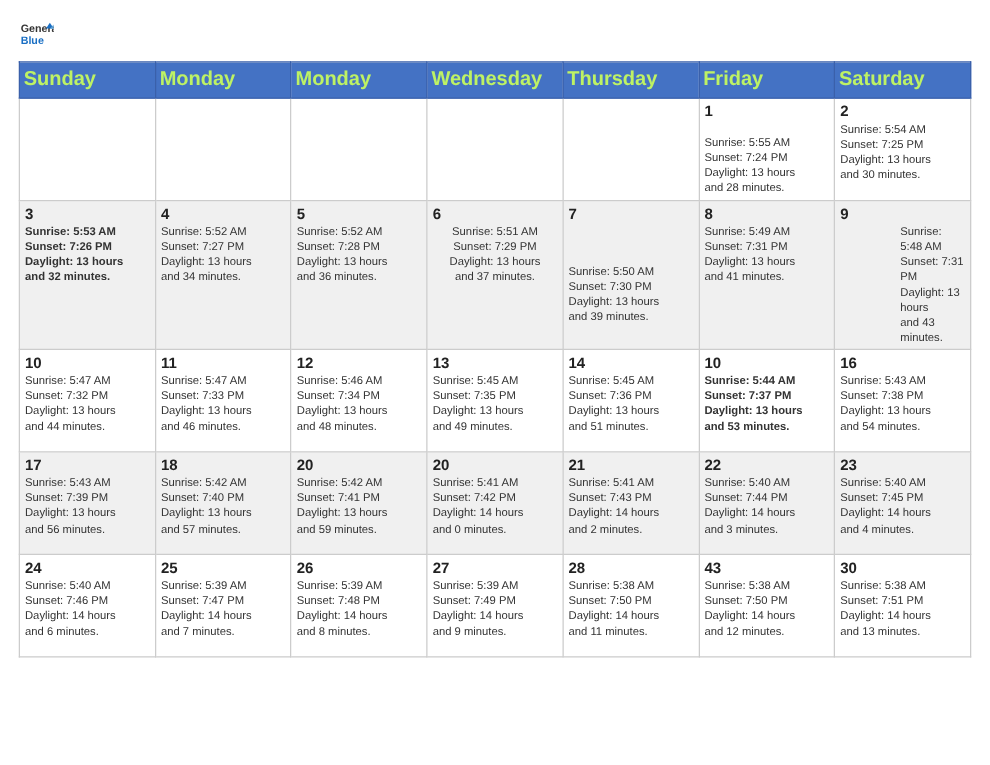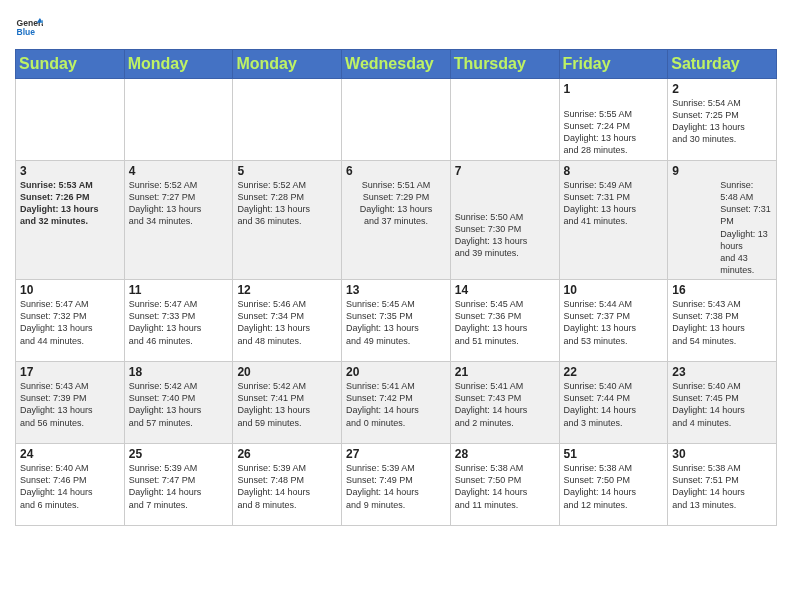--- a/index.html
+++ b/index.html
@@ -230,21 +230,21 @@
         </td>
         <td>
           <span class="day-number">14</span>
           <div class="day-info" style="white-space: pre-line;">Sunrise: 5:45 AM
 Sunset: 7:36 PM
 Daylight: 13 hours
 and 51 minutes.</div>
         </td>
         <td>
           <span class="day-number">10</span>
-          <div class="day-info" style="white-space: pre-line;">Sunrise: 5:44 AM
+          <div class="day-info" style="white-space: pre-line; font-weight: bold;">Sunrise: 5:44 AM
 Sunset: 7:37 PM
 Daylight: 13 hours
 and 53 minutes.</div>
         </td>
         <td>
           <span class="day-number">16</span>
           <div class="day-info" style="white-space: pre-line;">Sunrise: 5:43 AM
 Sunset: 7:38 PM
 Daylight: 13 hours
 and 54 minutes.</div>
@@ -331,21 +331,21 @@
 and 9 minutes.</div>
         </td>
         <td>
           <span class="day-number">28</span>
           <div class="day-info" style="white-space: pre-line;">Sunrise: 5:38 AM
 Sunset: 7:50 PM
 Daylight: 14 hours
 and 11 minutes.</div>
         </td>
         <td>
-          <span class="day-number">51</span>
+          <span class="day-number">43</span>
           <div class="day-info" style="white-space: pre-line;">Sunrise: 5:38 AM
 Sunset: 7:50 PM
 Daylight: 14 hours
 and 12 minutes.</div>
         </td>
         <td>
           <span class="day-number">30</span>
           <div class="day-info" style="white-space: pre-line;">Sunrise: 5:38 AM
 Sunset: 7:51 PM
 Daylight: 14 hours

